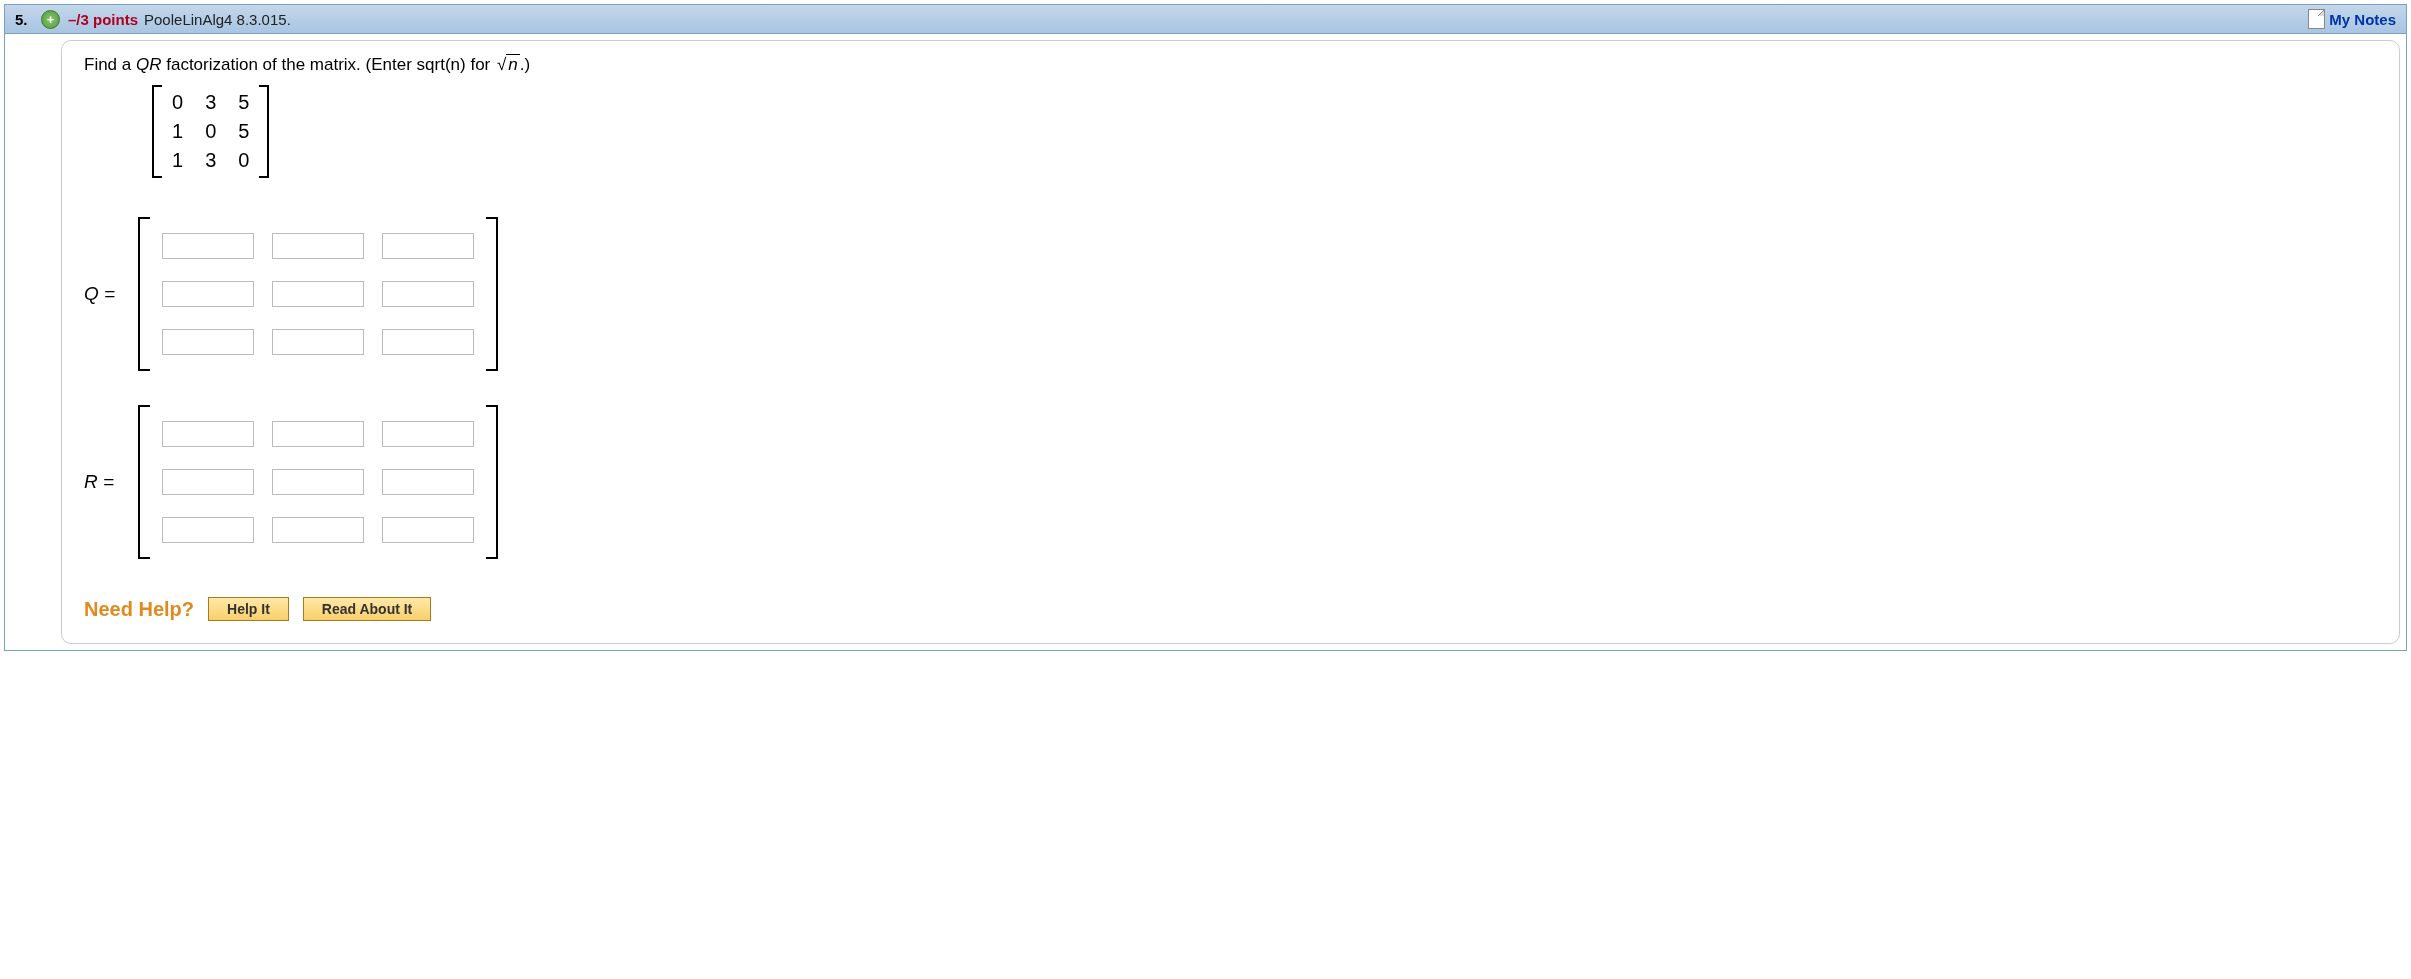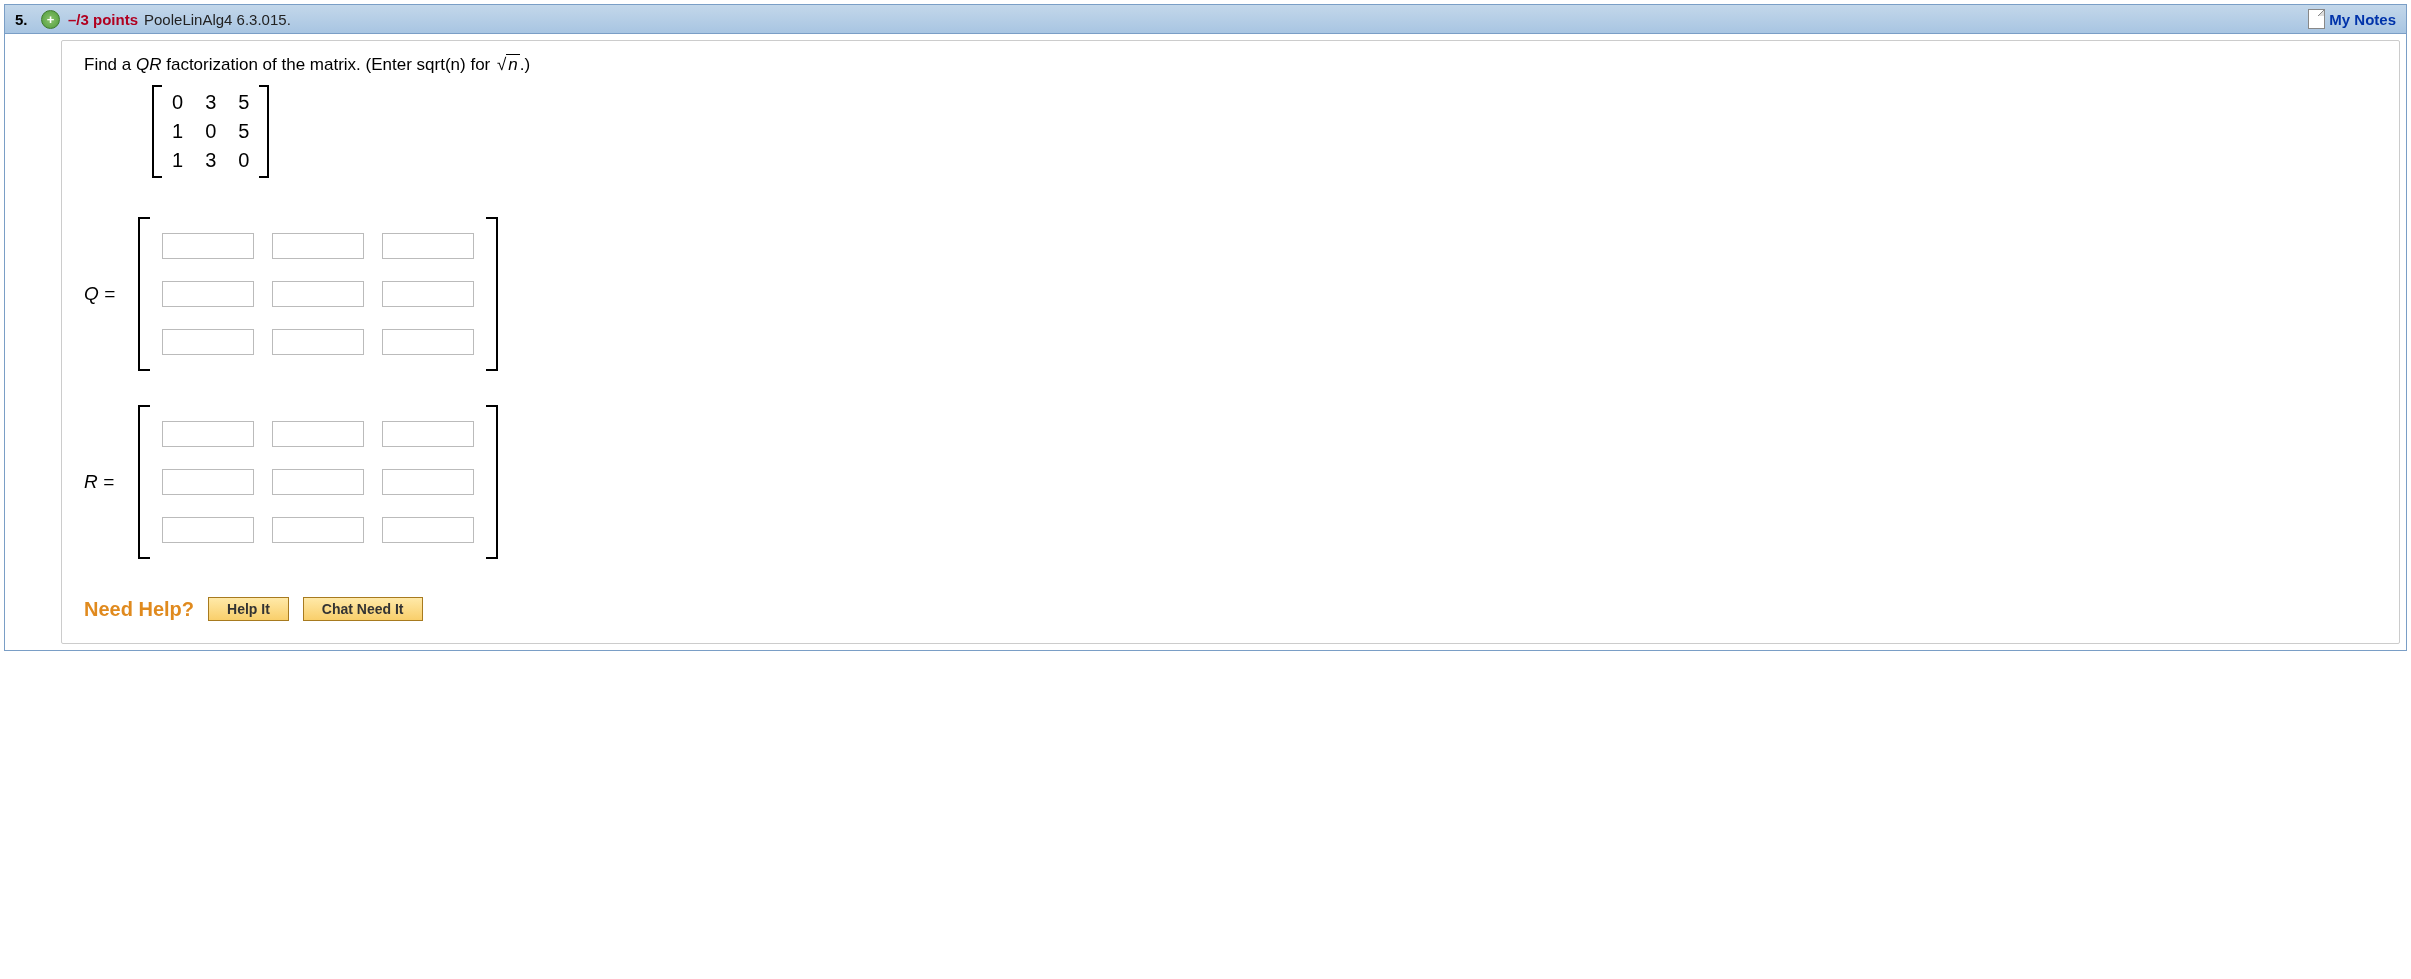--- a/index.html
+++ b/index.html
@@ -26,21 +26,21 @@
     width:15px;height:18px;border:1px solid #888;background:#fff;margin-right:4px;
     position:relative;
   }
   .notes-icon::after{
     content:"";position:absolute;top:0;right:0;width:6px;height:6px;
     background:linear-gradient(135deg,transparent 48%,#888 50%,#ddd 52%);
   }
   .mynotes{color:#0033aa;font-weight:bold;cursor:pointer;}
   .body{
     background:#fff;margin:6px 6px 6px 56px;border:1px solid #ccc;
-    padding:14px 22px 22px 22px;border-radius:2px;font-size:17px;
+    padding:14px 22px 22px 22px;border-radius:10px;font-size:17px;
   }
   .prompt{font-family:Verdana,Geneva,sans-serif;font-size:17px;}
   .prompt em{font-style:italic;}
   .sqrt{display:inline-block;position:relative;padding-left:2px;}
   .sqrt::before{content:"√";}
   .sqrt span{border-top:1px solid #000;padding:0 2px;font-style:italic;}
   .given-matrix{margin:10px 0 10px 68px;}
   .mbracket{display:inline-flex;align-items:stretch;}
   .lbracket,.rbracket{width:8px;border-top:2px solid #000;border-bottom:2px solid #000;}
   .lbracket{border-left:2px solid #000;}
@@ -64,21 +64,21 @@
   }
 </style>
 </head>
 <body>
 
 <div class="wrap">
   <div class="hdr">
     <span class="qnum">5.</span>
     <span class="expand-icon">+</span>
     <span class="points">–/3 points</span>
-    <span class="src">PooleLinAlg4 6.3.015.</span>
+    <span class="src">PooleLinAlg4 8.3.015.</span>
     <span class="spacer"></span>
     <span class="notes-icon"></span>
     <span class="mynotes">My Notes</span>
   </div>
 
   <div class="body">
     <div class="prompt">
       <span>Find a </span><em>QR</em><span> factorization of the matrix. (Enter sqrt(n) for </span><span class="sqrt"><span>n</span></span><span>.)</span>
     </div>
 
@@ -134,16 +134,16 @@
           <input style="">
           <input style="">
         </div>
         <div class="irbr"></div>
       </div>
     </div>
 
     <div class="help">
       <span class="help-label">Need Help?</span>
       <button class="help-btn">Help It</button>
-      <button class="help-btn">Chat Need It</button>
+      <button class="help-btn">Read About It</button>
     </div>
   </div>
 </div>
 
 </body></html>

